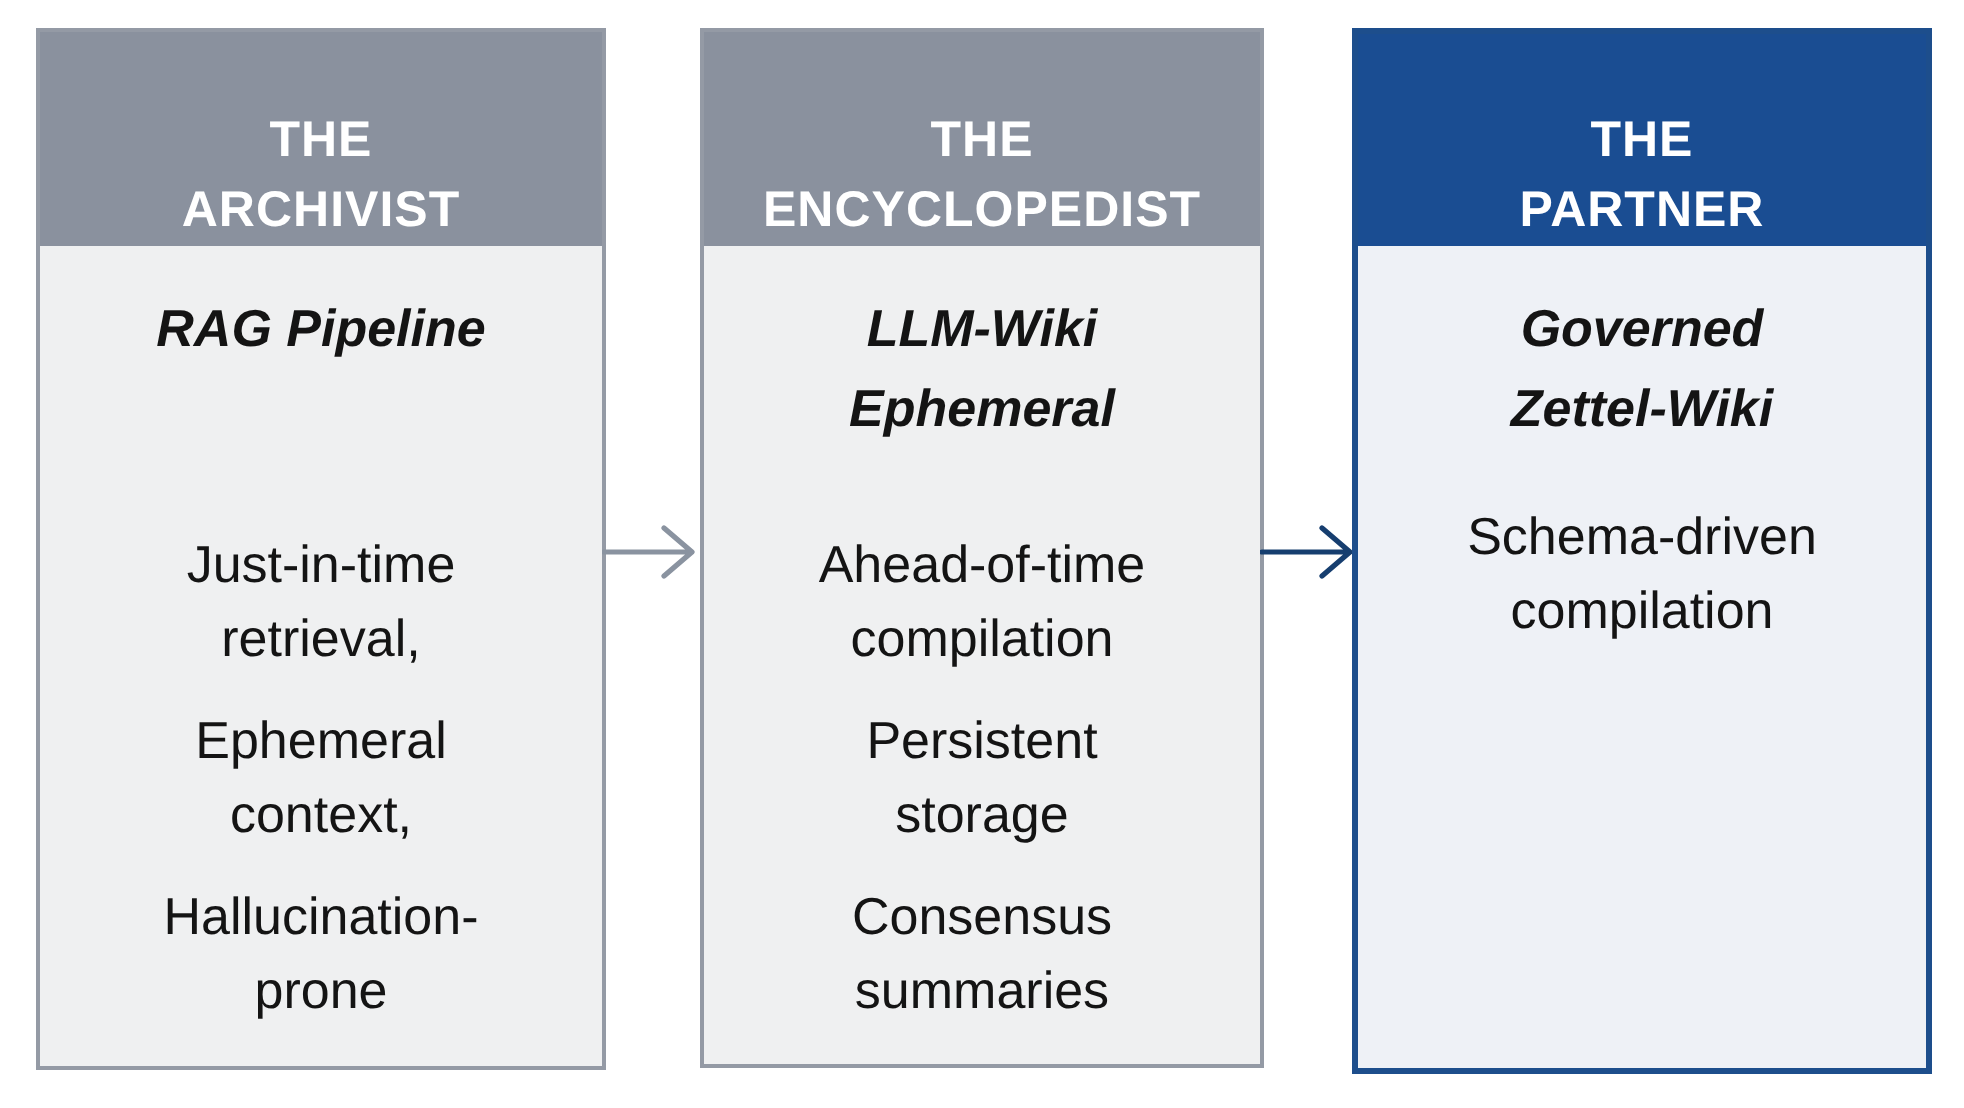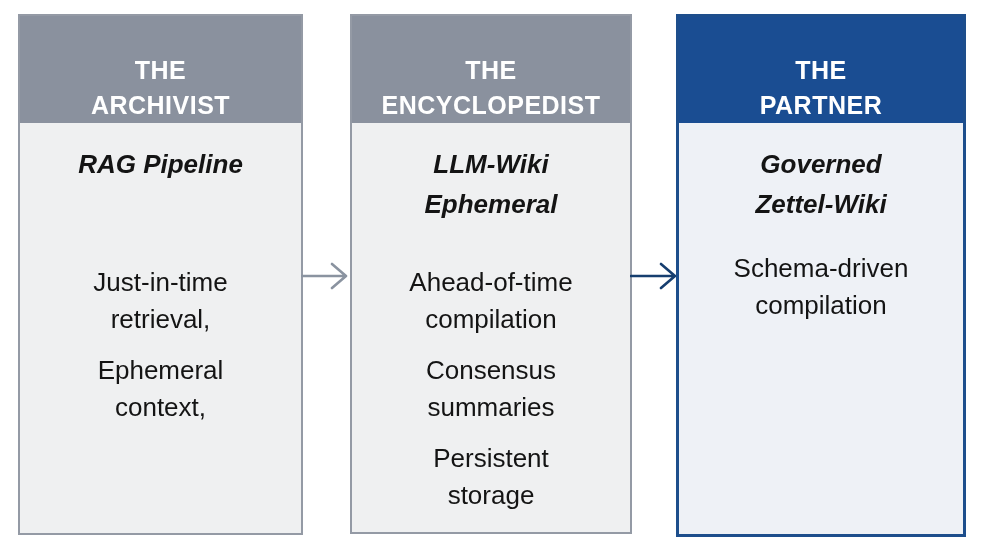--- a/index.html
+++ b/index.html
@@ -100,20 +100,22 @@
       <span>THE
 ARCHIVIST</span>
     </div>
     <div class="card-body">
       <div class="card-title">RAG Pipeline</div>
       <div class="features">
         <div class="feature">Just-in-time
 retrieval,</div>
         <div class="feature">Ephemeral
 context,</div>
+        <div class="feature">Hallucination-
+prone</div>
       </div>
     </div>
   </div>
 
   <div class="arrow arrow-1">
     <svg width="48" height="30" viewBox="0 0 48 30" fill="none">
       <path d="M1 15 H44 M31 3 L45 15 L31 27" stroke="currentColor" stroke-width="2.6" stroke-linecap="round" stroke-linejoin="round" fill="none"></path>
     </svg>
   </div>
 
@@ -121,24 +123,24 @@
     <div class="card-header">
       <span>THE
 ENCYCLOPEDIST</span>
     </div>
     <div class="card-body">
       <div class="card-title">LLM-Wiki
 Ephemeral</div>
       <div class="features">
         <div class="feature">Ahead-of-time
 compilation</div>
+        <div class="feature">Persistent
+storage</div>
         <div class="feature">Consensus
 summaries</div>
-        <div class="feature">Persistent
-storage</div>
       </div>
     </div>
   </div>
 
   <div class="arrow arrow-2">
     <svg width="48" height="30" viewBox="0 0 48 30" fill="none">
       <path d="M1 15 H44 M31 3 L45 15 L31 27" stroke="currentColor" stroke-width="2.6" stroke-linecap="round" stroke-linejoin="round" fill="none"></path>
     </svg>
   </div>
 

